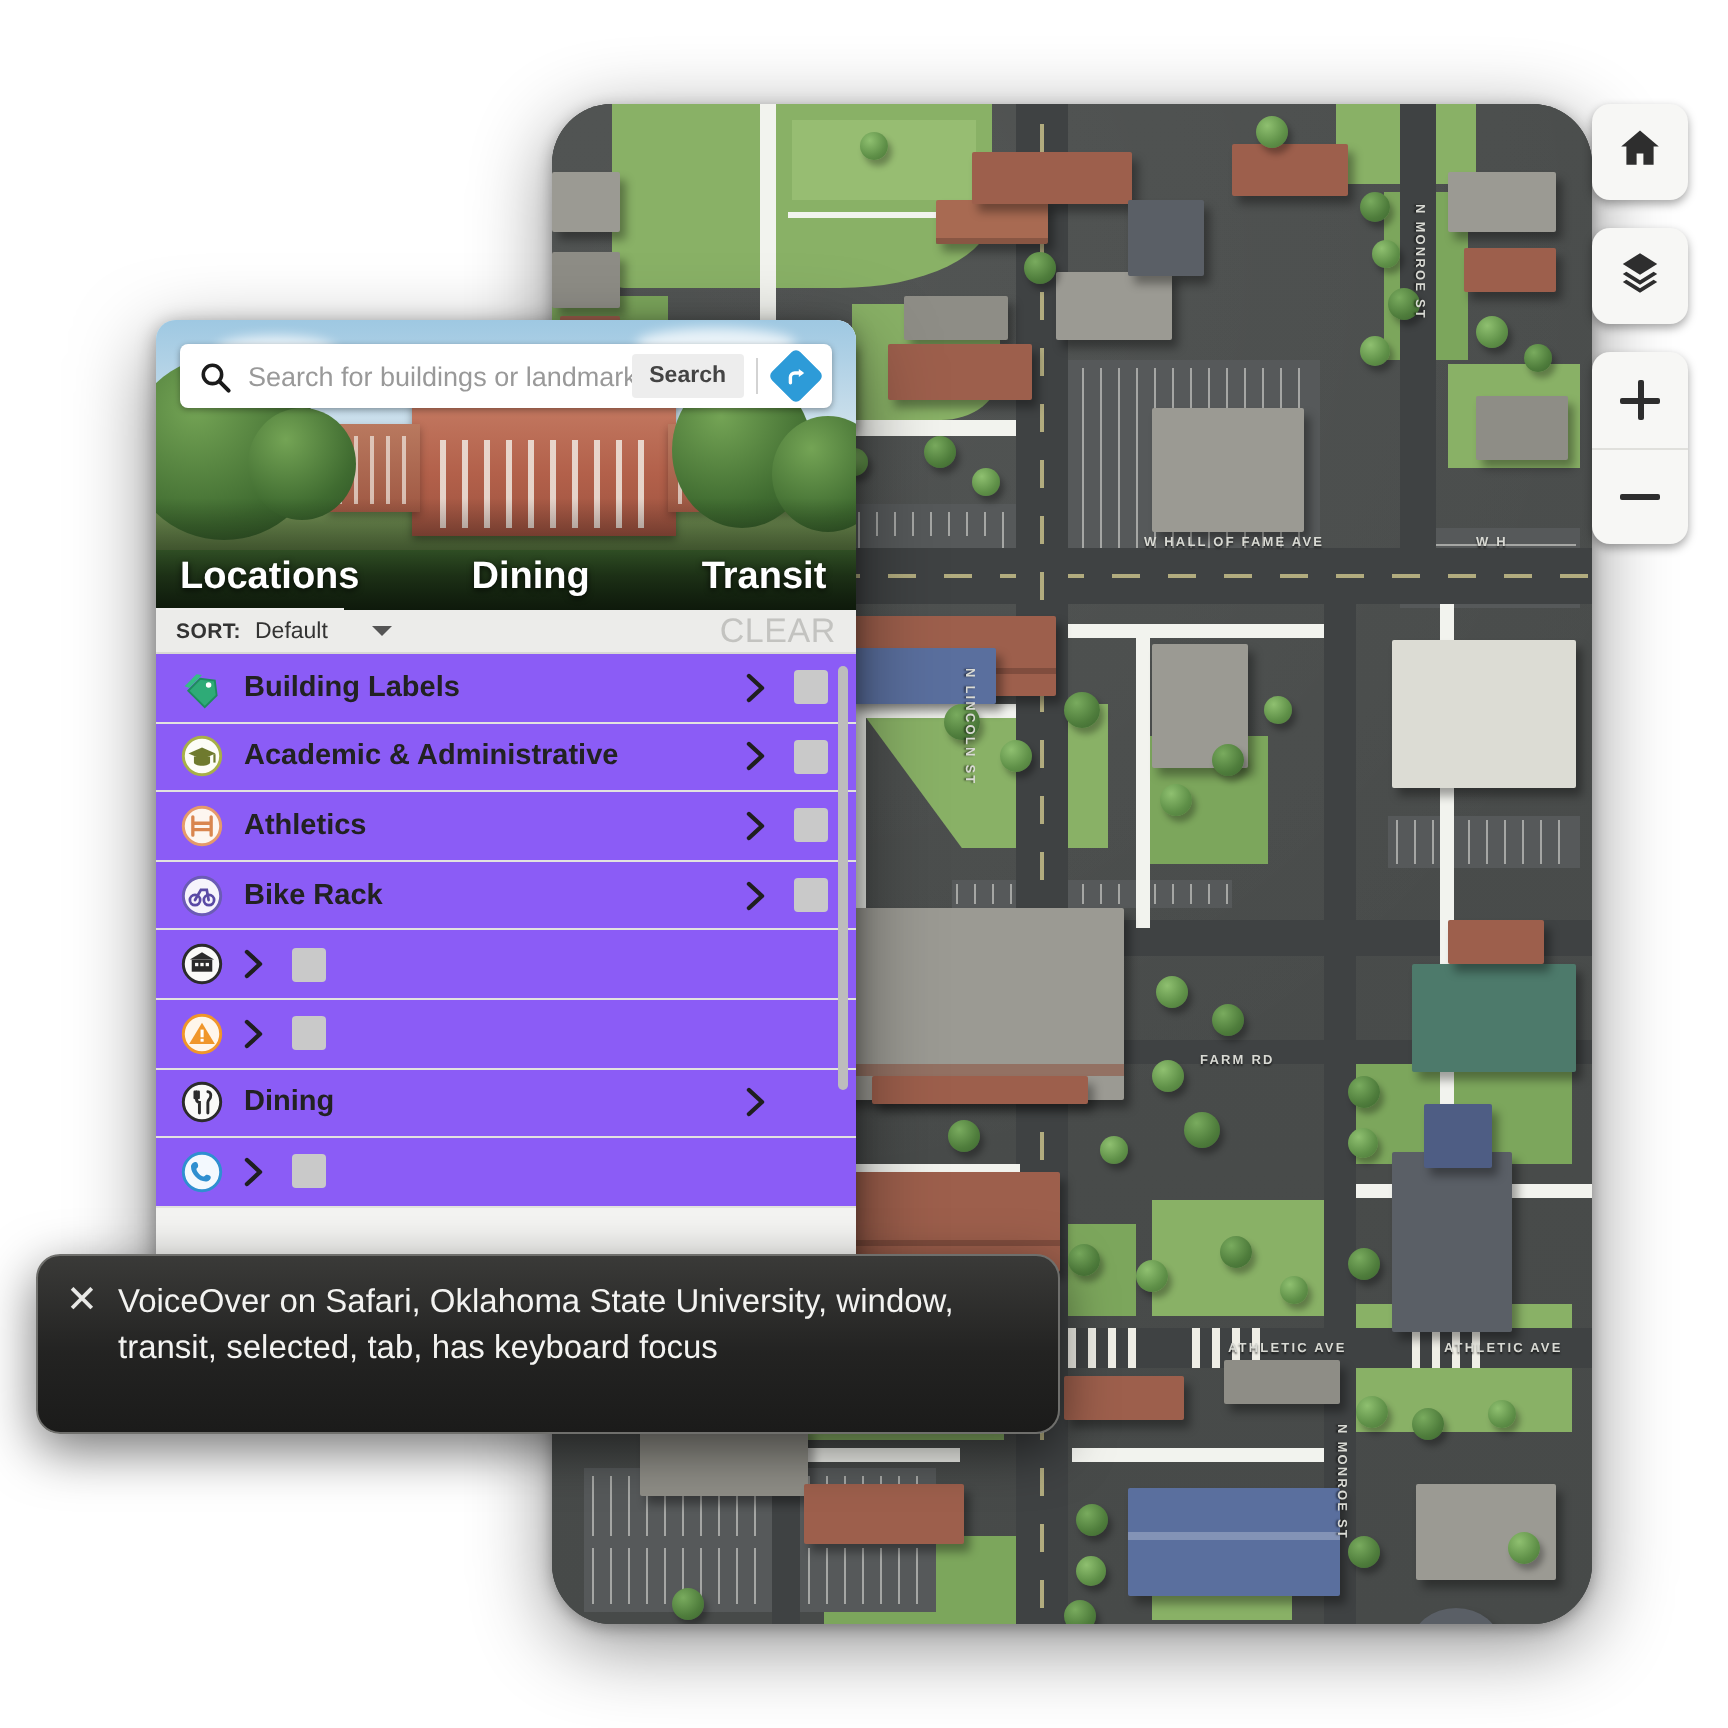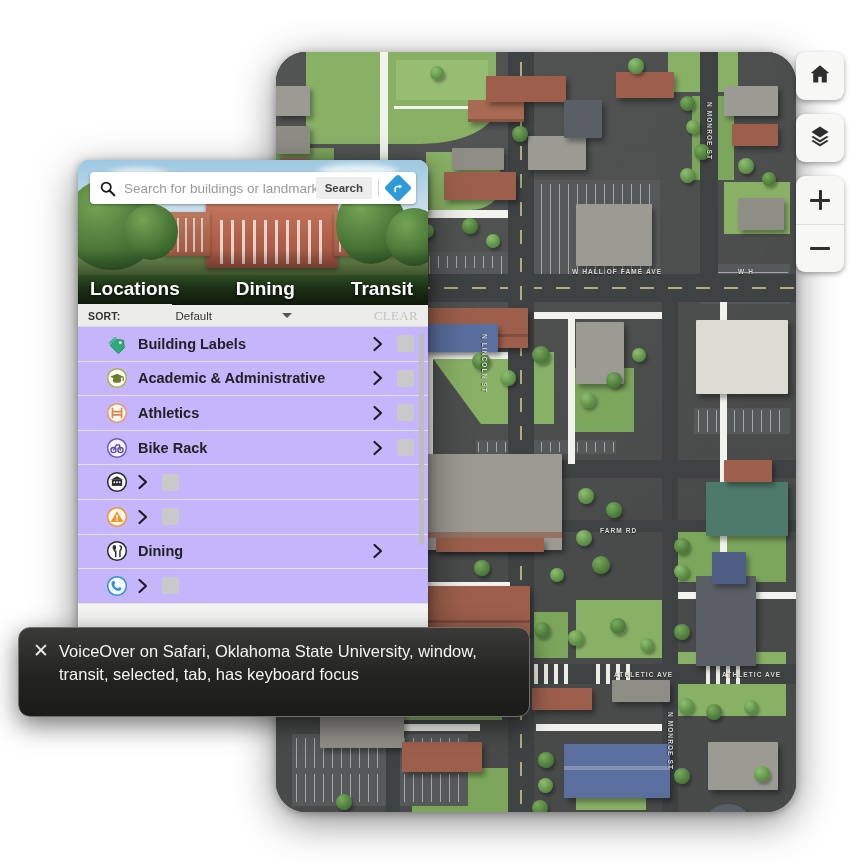--- a/index.html
+++ b/index.html
@@ -251,35 +251,34 @@
     position: absolute; left: 0; bottom: -3px; height: 4px;
     background: #f0f0ee;
   }
 
   
   .sortrow {
     height: 22px; background: #ececea;
     border-bottom: 1px solid #d8d8d5;
     display: flex; align-items: center; padding: 0 10px;
     position: relative;
-    gap: 48px;
   }
   .sort-label { font-size: 10.5px; font-weight: 700; color: #333; letter-spacing: .2px; }
   .sort-val { font-size: 11.5px; color: #333; margin-left: 7px; }
   .caret { margin-left: 22px; width: 0; height: 0;
     border-left: 5px solid transparent; border-right: 5px solid transparent;
     border-top: 5px solid #555; cursor: pointer; }
-  .clear { margin-left: auto; font-size: 13px; color: #c3c3c0; letter-spacing: .3px; cursor: pointer; font-family: Liberation Serif, serif; }
+  .clear { margin-left: auto; font-size: 17px; color: #c3c3c0; letter-spacing: .3px; cursor: pointer; }
 
   
   .listwrap { position: relative; height: calc(478px - 145px - 22px); overflow: hidden; background: #f4f4f2; }
   .row {
     height: 34.6px; display: flex; align-items: center;
     border-bottom: 1px solid #e2e2df;
-    background: #c4b5fd; padding-left: 26px; cursor: pointer;
+    background: #8b5cf6; padding-left: 10px; cursor: pointer;
   }
   .ricon { width: 26px; height: 26px; flex: 0 0 26px; display:flex; align-items:center; justify-content:center; }
   .rlabel { margin-left: 8px; font-size: 14.5px; color: #222; font-weight: 600; flex: 1; }
   .chev { width: 26px; display:flex; align-items:center; justify-content:center; }
   .cbox {
     width: 17px; height: 17px; background: #c9c9c9; border-radius: 2px;
     margin: 0 14px 0 6px; flex: 0 0 17px; cursor: pointer;
   }
   .cbox.hidden { visibility: hidden; }
   .scrollbar {

